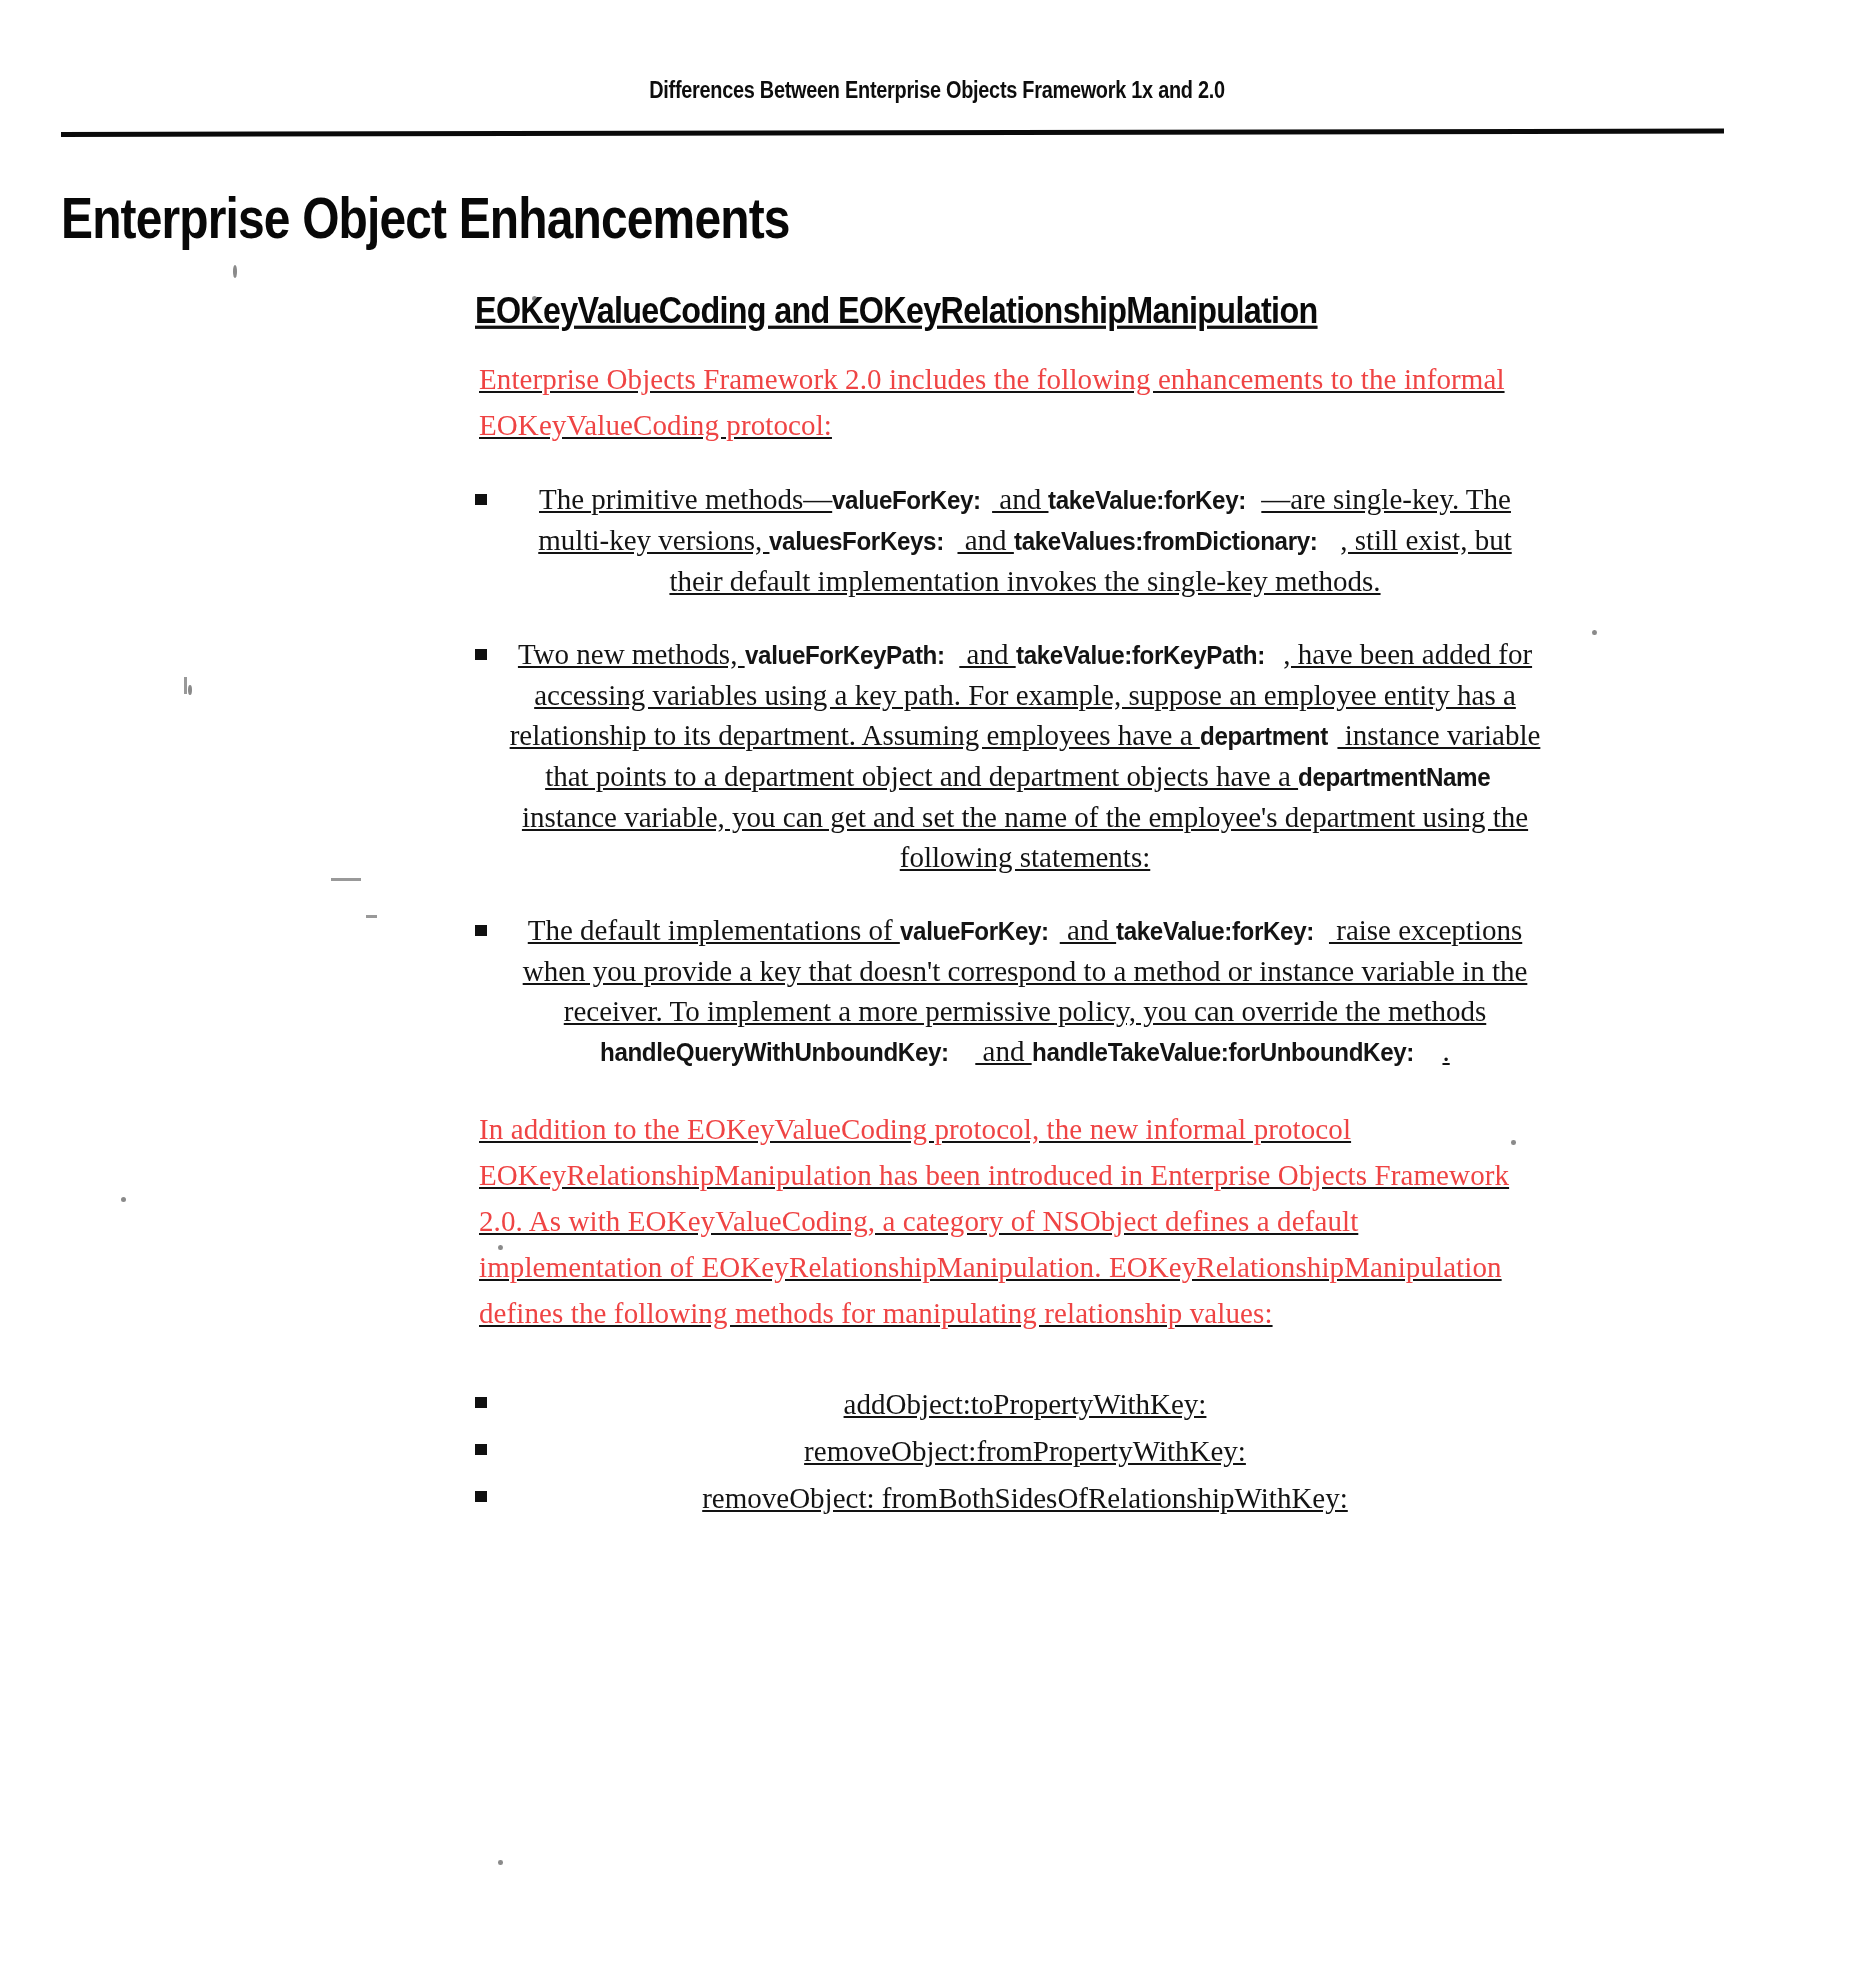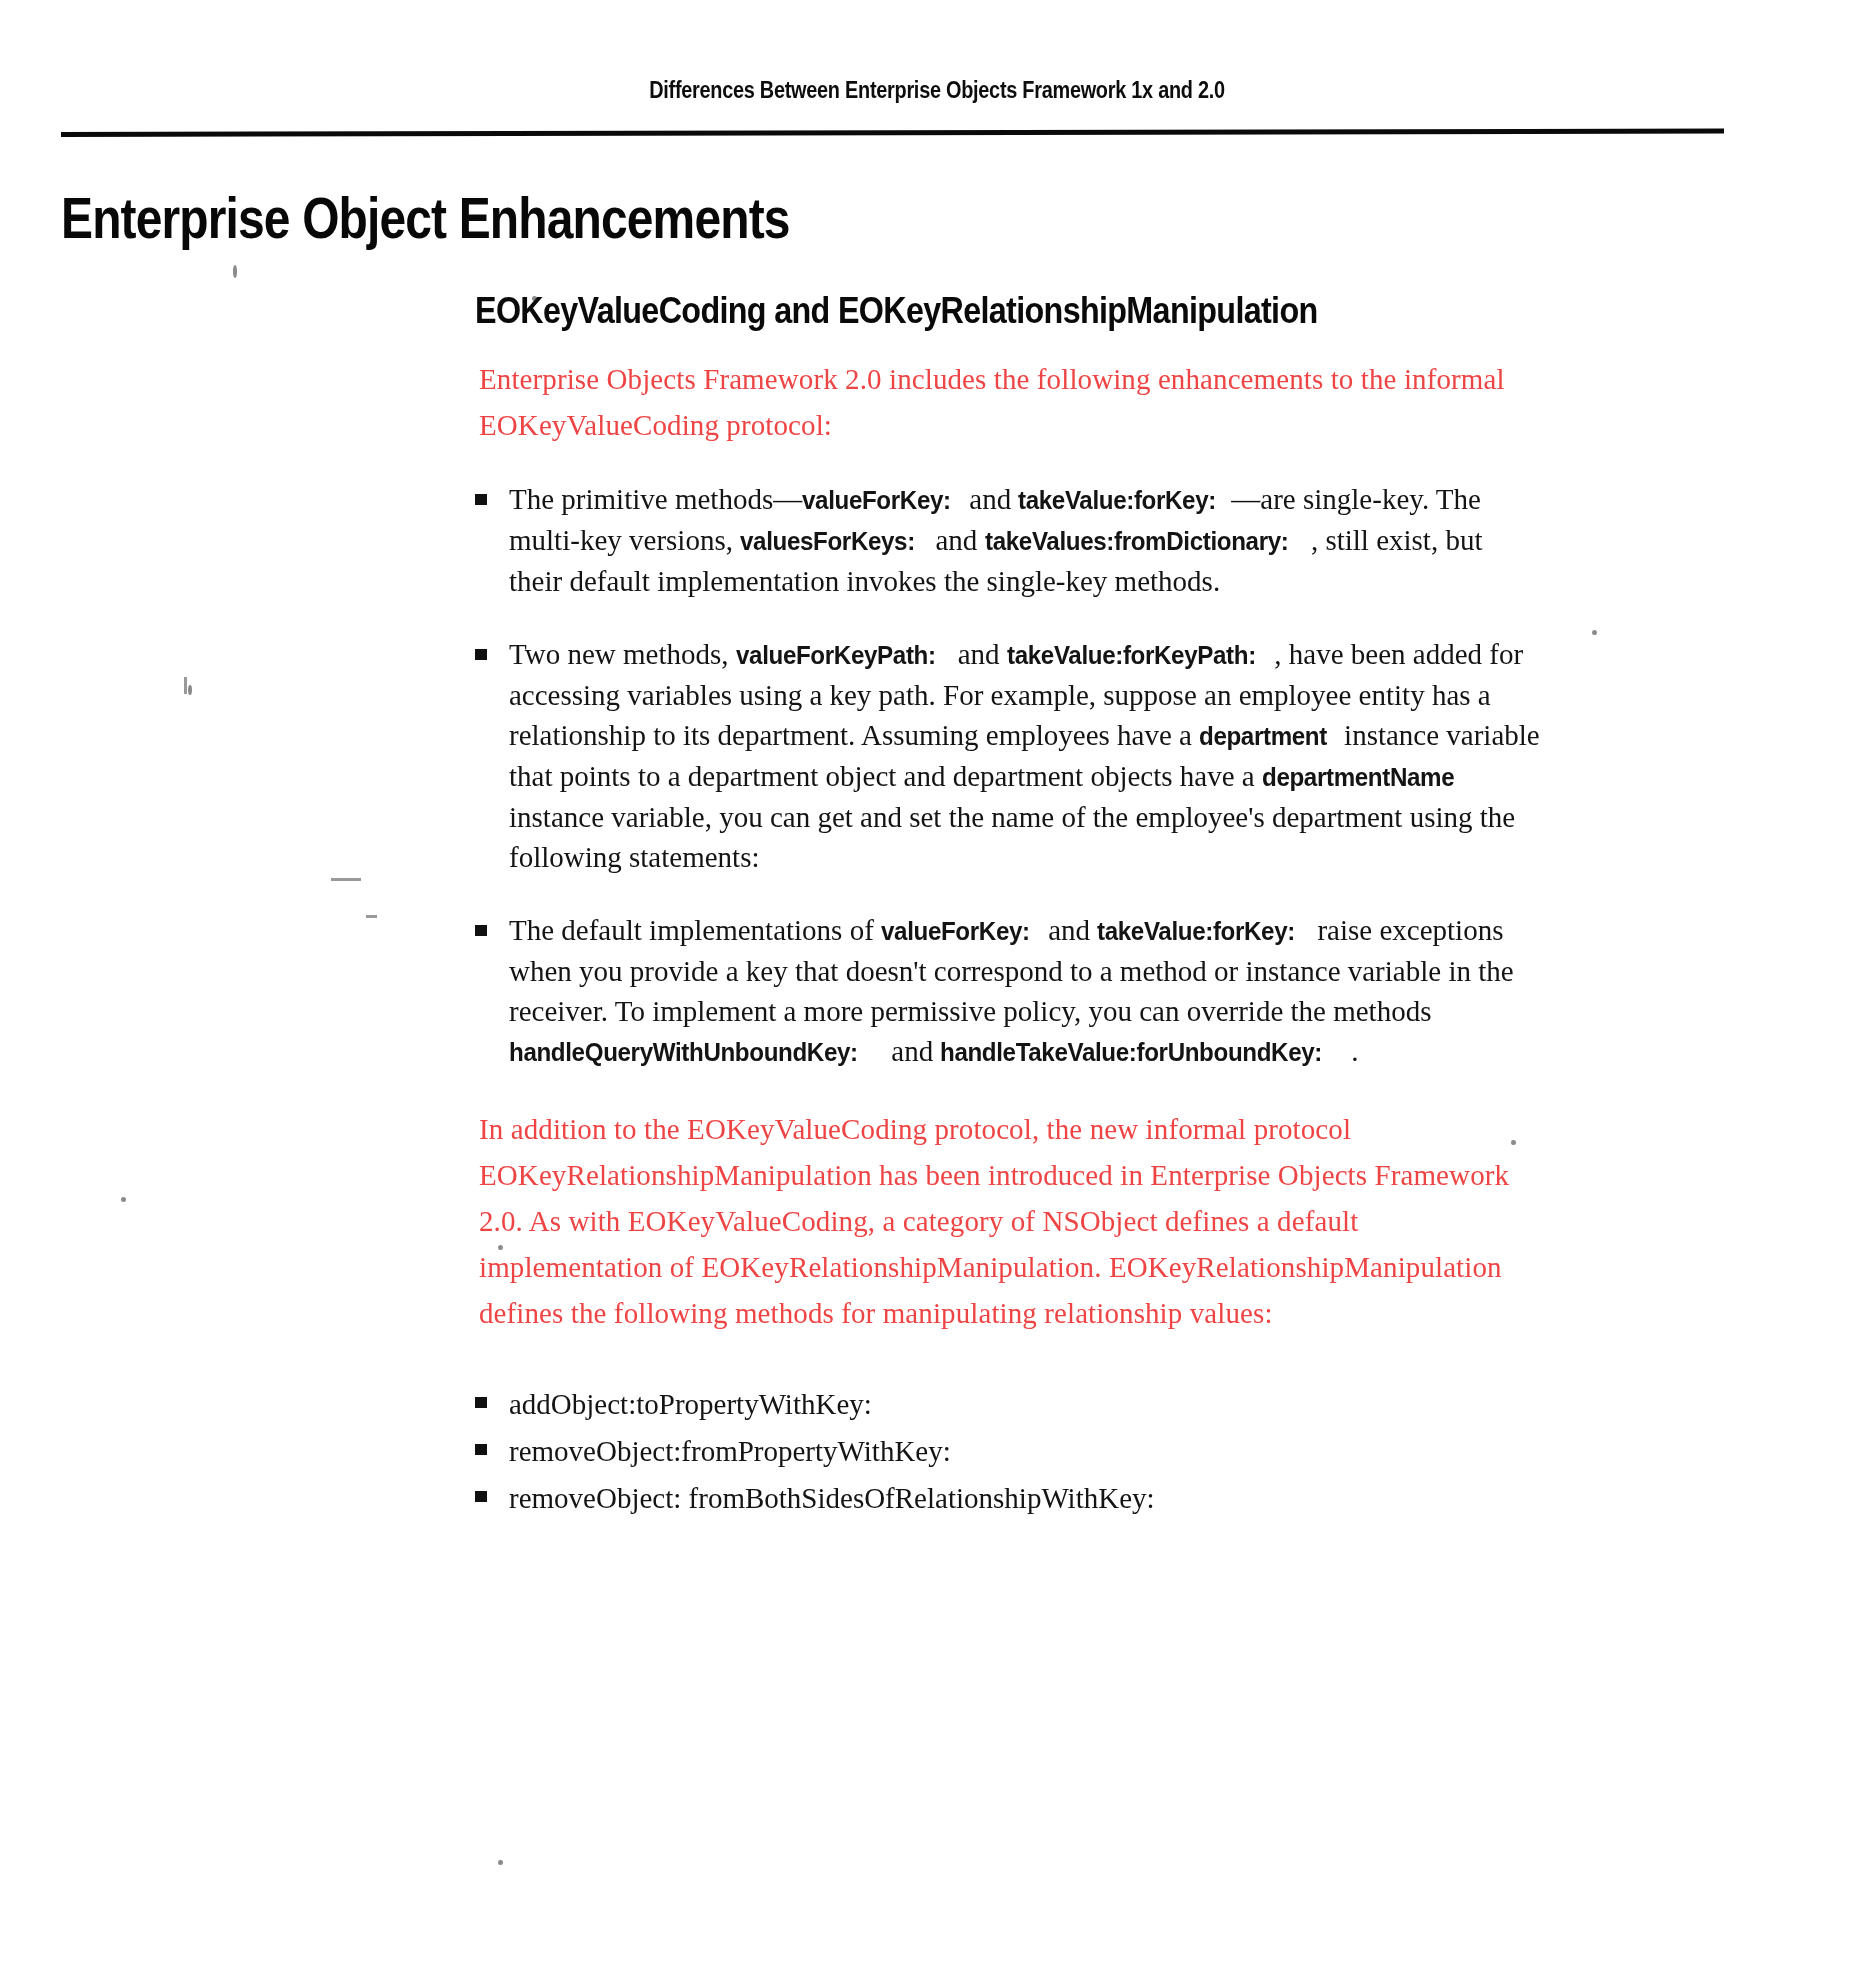--- a/index.html
+++ b/index.html
@@ -57,20 +57,21 @@
     color: #080808;
     white-space: nowrap;
   }
 
   
   .column {
     position: absolute;
     left: 475px;
     top: 290px;
     width: 1066px;
+    text-decoration: underline;
   }
 
   .section-heading {
     font-family: "Liberation Sans", sans-serif;
     font-weight: bold;
     font-size: 34px;
     letter-spacing: -0.7px;
     transform: scaleX(0.95) scaleY(1.08);
     transform-origin: left top;
     color: #0a0a0a;
@@ -88,20 +89,21 @@
 
   p.body.spaced {
     margin-top: 34px;
   }
 
   
   ul.bullets {
     list-style: none;
     margin: 31px 0 0 0;
     padding: 0;
+    text-align: center;
   }
   ul.bullets.tight {
     margin-top: 46px;
   }
 
   ul.bullets li {
     position: relative;
     padding-left: 34px;
     margin-bottom: 33px;
     font-size: 29px;

